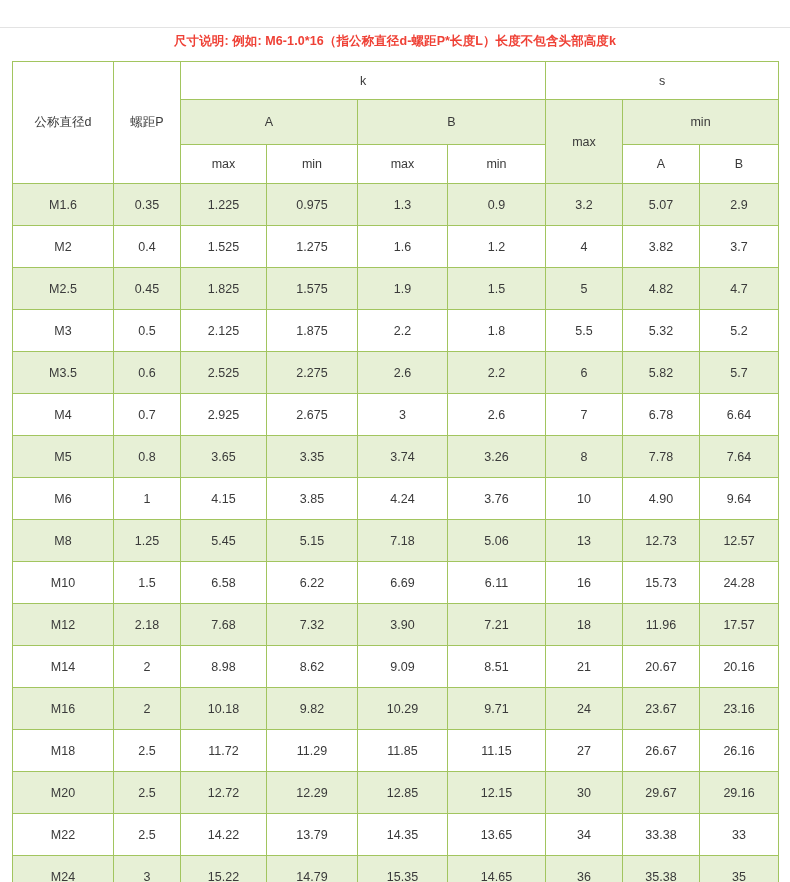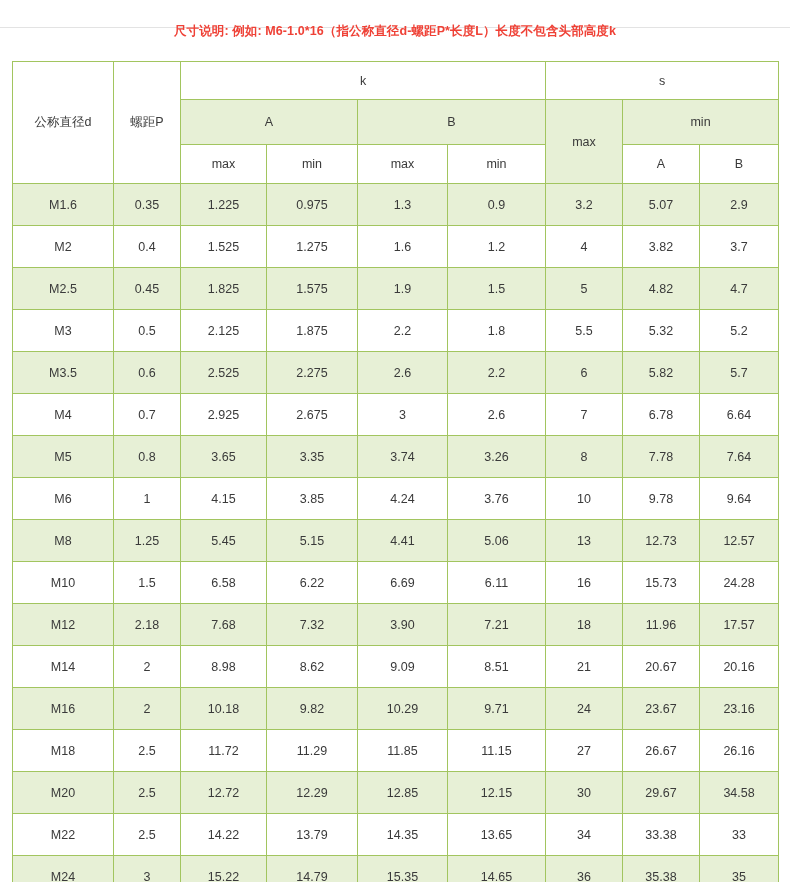--- a/index.html
+++ b/index.html
@@ -27,21 +27,21 @@
     position: absolute;
     top: 27px;
     left: 0;
     width: 790px;
     height: 1px;
     background: #e3e3e3;
   }
 
   .caption {
     position: absolute;
-    top: 23px;
+    top: 33px;
     left: 0;
     width: 790px;
     text-align: center;
     font-size: 12.5px;
     font-weight: bold;
     color: #ef4136;
     letter-spacing: 0.1px;
     white-space: nowrap;
   }
 
@@ -222,29 +222,29 @@
             <td>7.64</td>
           </tr>
           <tr class="plain">
             <td>M6</td>
             <td>1</td>
             <td>4.15</td>
             <td>3.85</td>
             <td>4.24</td>
             <td>3.76</td>
             <td>10</td>
-            <td>9.78</td>
+            <td>4.90</td>
             <td>9.64</td>
           </tr>
           <tr class="zebra">
             <td>M8</td>
             <td>1.25</td>
             <td>5.45</td>
             <td>5.15</td>
-            <td>4.41</td>
+            <td>7.18</td>
             <td>5.06</td>
             <td>13</td>
             <td>12.73</td>
             <td>12.57</td>
           </tr>
           <tr class="plain">
             <td>M10</td>
             <td>1.5</td>
             <td>6.58</td>
             <td>6.22</td>
@@ -300,21 +300,21 @@
           </tr>
           <tr class="zebra">
             <td>M20</td>
             <td>2.5</td>
             <td>12.72</td>
             <td>12.29</td>
             <td>12.85</td>
             <td>12.15</td>
             <td>30</td>
             <td>29.67</td>
-            <td>34.58</td>
+            <td>29.16</td>
           </tr>
           <tr class="plain">
             <td>M22</td>
             <td>2.5</td>
             <td>14.22</td>
             <td>13.79</td>
             <td>14.35</td>
             <td>13.65</td>
             <td>34</td>
             <td>33.38</td>

